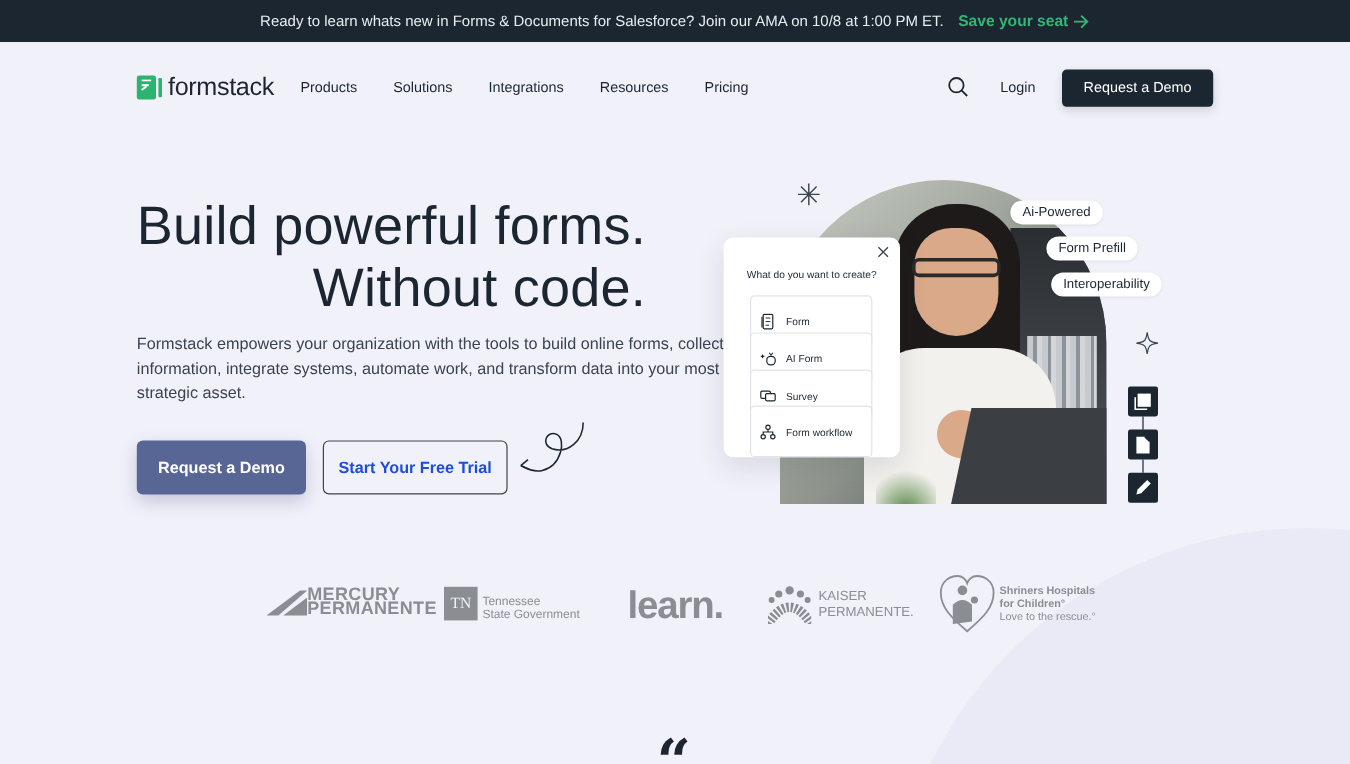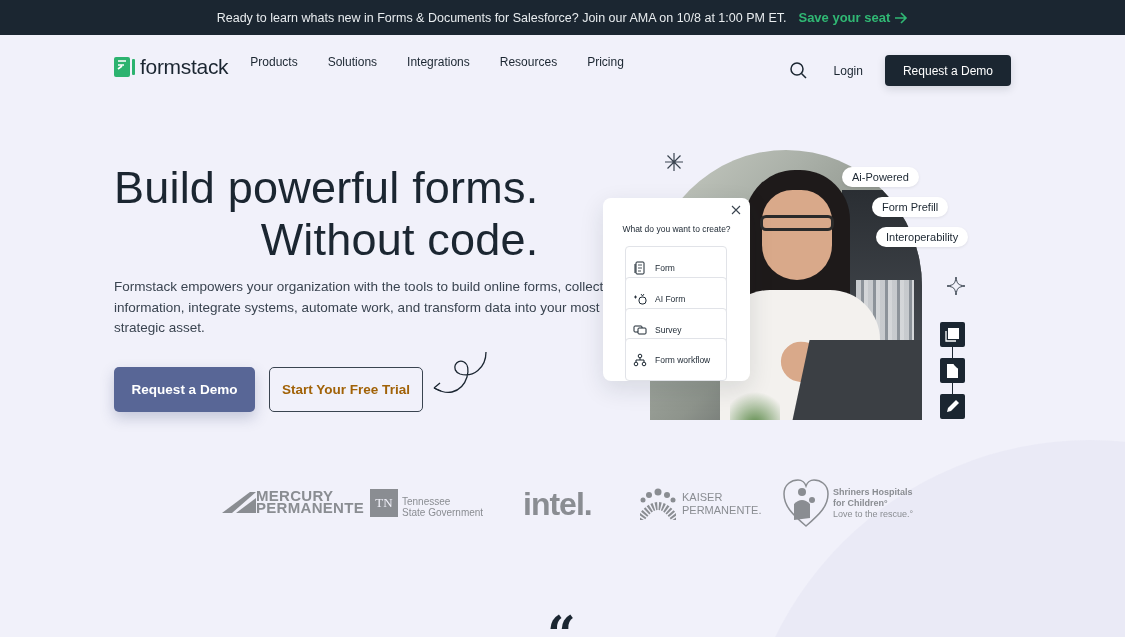--- a/index.html
+++ b/index.html
@@ -15,37 +15,37 @@
     border-radius: 50%; background: #e9e9f5; opacity: 0.8;
   }
   
   .announce {
     position: absolute; left: 0; top: 0; width: 1125px; height: 35px;
     background: #1b2631; color: #e8ecef; display: flex; align-items: center; justify-content: center;
     font-size: 12.5px; gap: 12px;
   }
   .announce .cta { color: #30b874; font-weight: bold; font-size: 13px; display: flex; align-items: center; gap: 4px; cursor: pointer; }
   
-  .nav { position: absolute; top: 55px; left: 114px; width: 897px; height: 36px; display: flex; align-items: flex-start; }
+  .nav { position: absolute; top: 55px; left: 114px; width: 897px; height: 36px; display: flex; align-items: center; }
   .logo { display: flex; align-items: center; gap: 4px; cursor: pointer; }
   .logo-mark { width: 22px; height: 20px; position: relative; }
   .logo-mark .sq { position: absolute; left: 0; top: 0; width: 16px; height: 20px; background: #2cb36f; border-radius: 2px; }
   .logo-mark .bar { position: absolute; left: 18px; top: 2px; width: 3px; height: 16px; background: #2cb36f; border-radius: 1px; }
   .logo-text { font-size: 21px; color: #1b2631; letter-spacing: -0.3px; }
   .menu { display: flex; margin-left: 22px; gap: 30px; }
   .menu a { font-size: 12px; color: #1b2631; text-decoration: none; cursor: pointer; }
   .nav-right { margin-left: auto; display: flex; align-items: center; gap: 0; }
   .search-btn { width: 20px; height: 20px; cursor: pointer; margin-right: 25px; }
   .login { font-size: 12px; color: #1b2631; cursor: pointer; margin-right: 22px; }
   .nav-demo { background: #1b2631; color: #fff; font-size: 12px; padding: 0 18px; height: 31px; display: flex; align-items: center; border-radius: 4px; cursor: pointer; box-shadow: 0 3px 8px rgba(27,38,49,0.15); }
   
   .hero-title { position: absolute; left: 114px; top: 162px; font-size: 45px; line-height: 52px; font-weight: normal; color: #1b2631; letter-spacing: 0.2px; text-align: right; }
   .hero-desc { position: absolute; left: 114px; top: 277px; width: 490px; font-size: 13.5px; line-height: 20.5px; color: #3a4450; }
   .btn-primary { position: absolute; left: 114px; top: 367px; width: 141px; height: 45px; background: #586696; color: #fff; border-radius: 5px; display: flex; align-items: center; justify-content: center; font-size: 13.5px; font-weight: bold; cursor: pointer; box-shadow: 0 6px 14px rgba(60,70,120,0.25); }
-  .btn-secondary { position: absolute; left: 269px; top: 367px; width: 154px; height: 45px; border: 1px solid #3a4450; color: #a16207; border-radius: 5px; display: flex; align-items: center; justify-content: center; font-size: 13.5px; font-weight: bold; cursor: pointer; background: transparent; }
+  .btn-secondary { position: absolute; left: 269px; top: 367px; width: 154px; height: 45px; border: 1px solid #3a4450; color: #1d4ed8; border-radius: 5px; display: flex; align-items: center; justify-content: center; font-size: 13.5px; font-weight: bold; cursor: pointer; background: transparent; }
   .squiggle { position: absolute; left: 428px; top: 348px; width: 62px; height: 50px; }
   
   .asterisk { position: absolute; left: 664px; top: 152px; width: 20px; height: 20px; }
   .photo {
     position: absolute; left: 650px; top: 150px; width: 272px; height: 270px;
     border-radius: 136px 136px 0 0; overflow: hidden;
     background: linear-gradient(135deg, #c9cdc4 0%, #aab0a8 30%, #8e948c 55%, #53585a 80%, #2b2f33 100%);
   }
   .photo .shelf { position: absolute; right: 0; top: 40px; width: 80px; height: 230px; background: linear-gradient(180deg,#2a2e33,#51565c); }
   .photo .books { position: absolute; right: 8px; top: 130px; width: 58px; height: 100px; background: repeating-linear-gradient(90deg,#dfe2e5 0 5px,#9aa1a8 5px 8px,#eef0f2 8px 12px); opacity: 0.85; }
@@ -236,21 +236,21 @@
         <div>PERMANENTE</div>
       </div>
   </div>
   <div class="lg tn">
     <div class="box">TN</div>
     <div class="txt">
         <div>Tennessee</div>
         <div>State Government</div>
       </div>
   </div>
-  <div class="lg intel">intel.</div>
+  <div class="lg intel">learn.</div>
   <div class="lg kaiser">
     <svg width="36" height="32" viewBox="0 0 36 32">
         <circle cx="18" cy="4" r="3.5" fill="#8a8d92"></circle>
         <circle cx="9" cy="7" r="3" fill="#8a8d92"></circle>
         <circle cx="27" cy="7" r="3" fill="#8a8d92"></circle>
         <circle cx="3" cy="12" r="2.5" fill="#8a8d92"></circle>
         <circle cx="33" cy="12" r="2.5" fill="#8a8d92"></circle>
         <path d="M0 32 Q18 4 36 32" stroke="#8a8d92" stroke-width="8" fill="none" stroke-dasharray="2 1.5"></path>
       </svg>
     <div class="txt">

